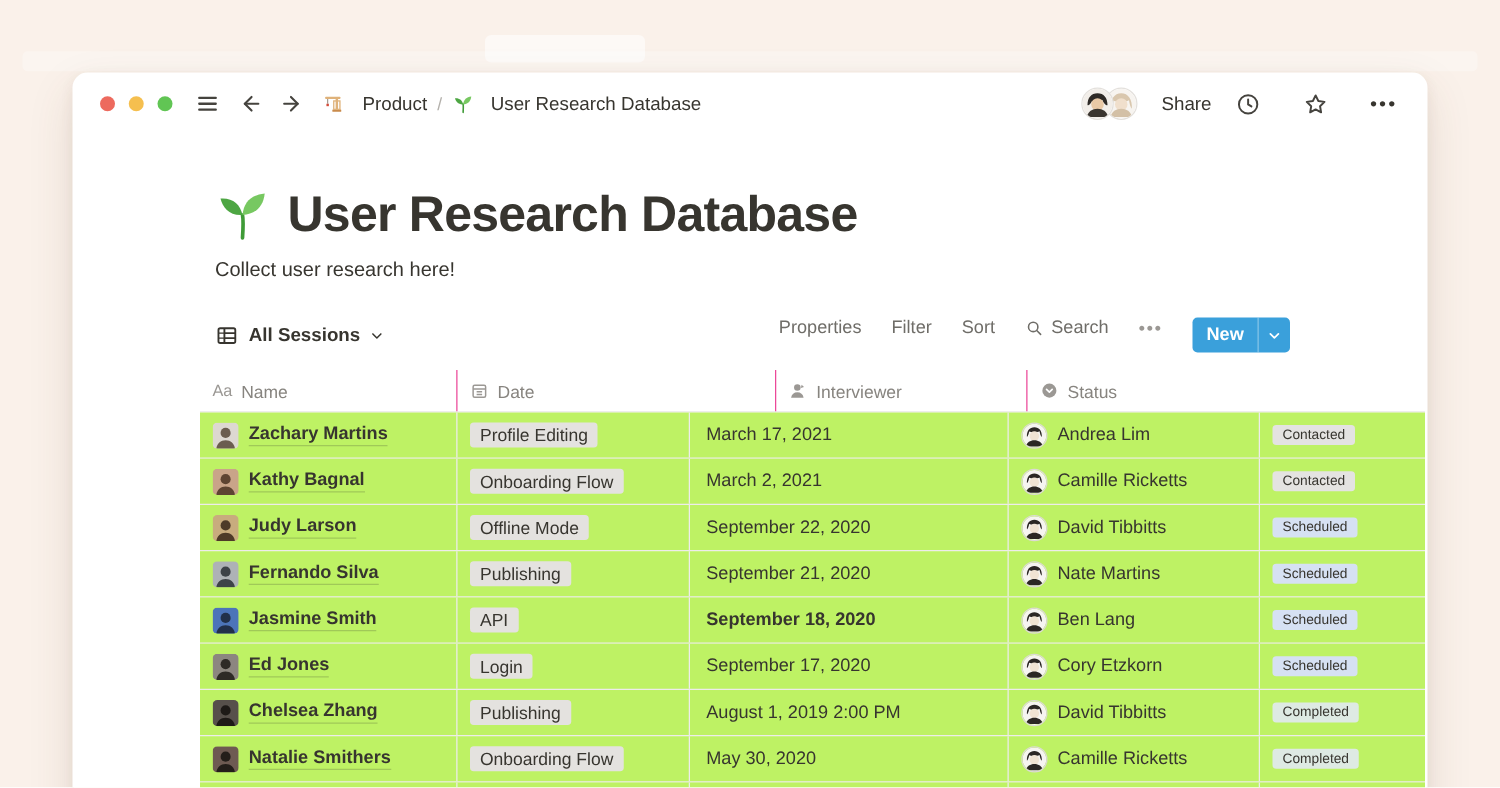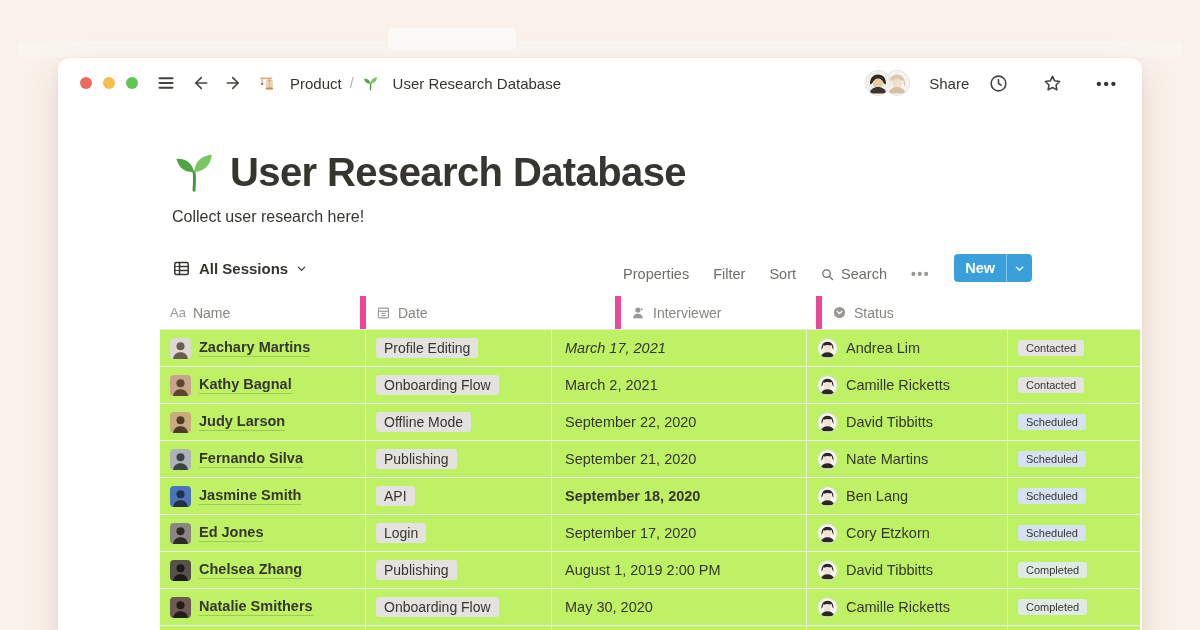--- a/index.html
+++ b/index.html
@@ -34,30 +34,30 @@
   .share-label { font-size:15px; cursor:pointer; }
   .dots { letter-spacing:2px; font-size:15px; color:#37352F; cursor:pointer; font-weight:700; }
   
   .title-block { padding:34px 0 0 114px; }
   .title-row { display:flex; align-items:flex-end; gap:14px; height:52px; }
   .page-title { font-size:40px; font-weight:700; letter-spacing:-0.6px; line-height:1.1; }
   .subtitle { margin-top:14px; font-size:16px; color:#37352F; }
   
   .toolbar { display:flex; align-items:center; margin-top:26px; padding:0 110px 0 114px; height:32px; }
   .view-switch { display:flex; align-items:center; gap:8px; font-size:15px; font-weight:700; cursor:pointer; }
-  .toolbar-right { margin-left:auto; display:flex; align-items:flex-end; gap:24px; }
+  .toolbar-right { margin-left:auto; display:flex; align-items:flex-start; gap:24px; }
   .tb-item { font-size:14.5px; color:#6F6D68; cursor:pointer; display:flex; align-items:center; gap:6px; }
   .tb-dots { color:#9B9894; letter-spacing:1.5px; font-size:14px; font-weight:700; cursor:pointer; }
   .new-btn { display:flex; align-items:stretch; height:28px; border-radius:4px; overflow:hidden; cursor:pointer; }
   .new-btn .new-main { display:flex; align-items:center; padding:0 11px; color:#fff; font-size:14.5px; font-weight:700; }
   .new-btn .new-caret { display:flex; align-items:center; padding:0 7px; border-left:1px solid rgba(255,255,255,0.38); }
   
   .table { margin:12px 0 0 102px; width:980px; font-size:14.5px; }
   .thead { display:flex; height:34px; border-bottom:1px solid #E9E8E6; color:#87847F; font-size:14px; }
-  .th { display:flex; align-items:center; gap:7px; padding-left:10px; border-right:6px solid #ec4899; cursor:pointer; }
+  .th { display:flex; align-items:center; gap:7px; padding-left:10px; border-right:1px solid #ec4899; cursor:pointer; }
   .th:last-child { border-right:none; }
   .trow { display:flex; height:37px; border-bottom:1px solid #EDECEA; background:#bef264; }
   .td { display:flex; align-items:center; gap:8px; padding-left:10px; border-right:1px solid #EDECEA; overflow:hidden; }
   .td:last-child { border-right:none; }
   .name-text { font-weight:700; border-bottom:1px solid rgba(55,53,47,0.22); padding-bottom:1px; cursor:pointer; white-space:nowrap; }
   .tag { border-radius:3px; padding:2px 8px; font-size:14px; white-space:nowrap; color:#37352F; }
   .badge { border-radius:3px; padding:2px 8px; font-size:11px; white-space:nowrap; color:#37352F; }
   .sq-avatar { width:21px; height:21px; border-radius:4px; overflow:hidden; flex:none; }
   .circ-avatar { width:21px; height:21px; border-radius:50%; overflow:hidden; flex:none; border:1px solid #DCD9D5; }
   .aa { font-size:13px; color:#9B9894; font-weight:400; }
@@ -263,21 +263,21 @@
                   <rect width="24" height="24" fill="#DDD8D1"></rect>
                   <circle cx="12" cy="9.5" r="4.6" fill="#6B5D4F"></circle>
                   <path d="M3.5 24c.5-5 4-7.8 8.5-7.8s8 2.8 8.5 7.8z" fill="#6B5D4F"></path>
                 </svg>
               </span>
               <span class="name-text">Zachary Martins</span>
             </div>
             <div class="td" style="width: 186px;">
               <span class="tag" style="background:#E4E2DF">Profile Editing</span>
             </div>
-            <div class="td" style="width: 255px; padding-left: 13px; font-style: italic;">
+            <div class="td" style="width: 255px; padding-left: 13px;">
               <span>March 17, 2021</span>
             </div>
             <div class="td" style="width: 201px;">
               <span class="circ-avatar">
                 <svg width="19" height="19" viewBox="0 0 24 24">
                   <circle cx="12" cy="12" r="12" fill="#F6F4F1"></circle>
                   <path d="M4.5 13.5C4 7 7.2 3.5 12 3.5s8 3.5 7.5 10c-1.2-1-2-4.2-2.2-6-2.3 1.3-8.3 1.5-10.6.3-.2 1.8-1 4.7-2.2 5.7z" fill="#2B2724"></path>
                   <circle cx="12" cy="12.5" r="4.8" fill="#F0E3D3"></circle>
                   <path d="M3.5 23c.8-4.2 4.2-6.4 8.5-6.4s7.7 2.2 8.5 6.4z" fill="#2B2724"></path>
                 </svg>

